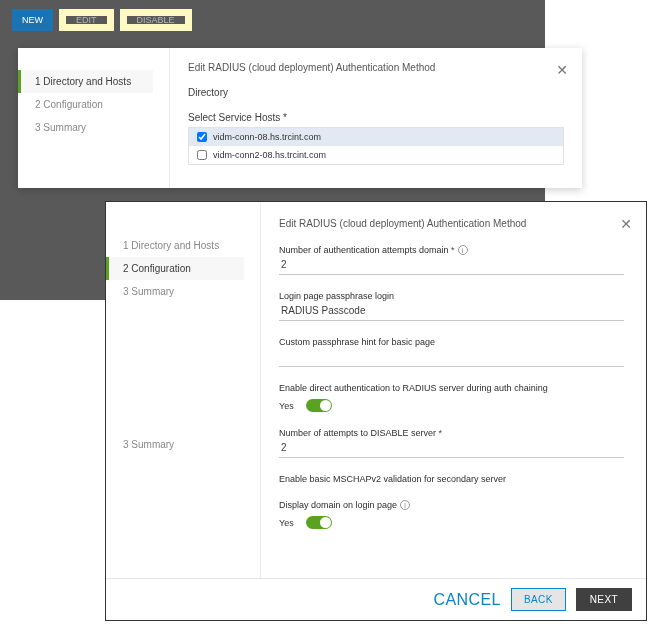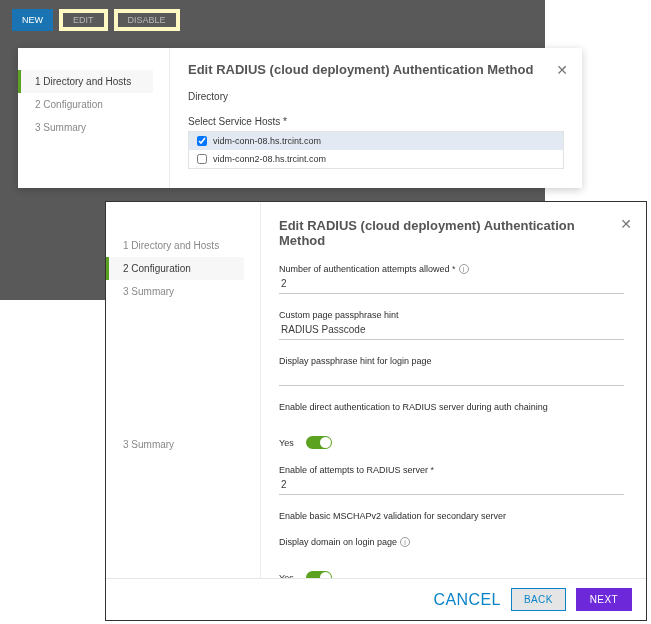--- a/index.html
+++ b/index.html
@@ -25,21 +25,21 @@
   .tb-btn {
     height: 22px;
     padding: 0 10px;
     font-size: 9px;
     border-radius: 0;
     display: inline-flex;
     align-items: center;
     cursor: pointer;
   }
   .tb-primary { background: #1a74b3; color: #fff; border: none; }
-  .tb-secondary { background: transparent; color: #b7b7b7; border: 4px solid #fef9c3; text-align: right; }
+  .tb-secondary { background: transparent; color: #b7b7b7; border: 7px solid #fef9c3; text-align: right; }
 
   
   .modal-1 {
     position: absolute;
     top: 48px;
     left: 18px;
     width: 564px;
     height: 140px;
     background: #fff;
     box-shadow: 0 2px 8px rgba(0,0,0,.2);
@@ -56,21 +56,21 @@
     color: #888;
     border-left: 3px solid transparent;
     cursor: pointer;
   }
   .side-item.active {
     border-left-color: #5aa220;
     color: #3b3b3b;
     background: #f7f7f7;
   }
   .modal-1 .content { flex: 1; padding: 14px 18px; position: relative; }
-  .title { font-size: 13px; color: #555; font-weight: 700; }
+  .title { font-size: 10px; color: #555; font-weight: 400; }
   .close {
     position: absolute;
     right: 14px; top: 14px;
     font-size: 14px;
     color: #777;
     cursor: pointer;
   }
   .field-label { font-size: 10px; color: #3b3b3b; margin-top: 14px; }
   .field-value { font-size: 9px; color: #9d9d9d; margin-top: 2px; }
   .host-list { margin-top: 4px; border: 1px solid #e2e2e2; }
@@ -124,21 +124,21 @@
   .f-input {
     width: 100%;
     border: none;
     border-bottom: 1px solid #c8c8c8;
     padding: 4px 2px;
     font-size: 10px;
     color: #3b3b3b;
     background: transparent;
     outline: none;
   }
-  .toggle-line { display: flex; align-items: center; gap: 12px; margin-top: 24px; font-size: 9px; }
+  .toggle-line { display: flex; align-items: center; gap: 12px; margin-top: 6px; font-size: 9px; }
   .toggle {
     position: relative;
     width: 26px; height: 13px;
     border-radius: 7px;
     cursor: pointer;
   }
   .toggle.on { background: #5aa220; }
   .toggle.off { background: #bfbfbf; }
   .toggle .knob {
     position: absolute;
@@ -158,21 +158,21 @@
     align-items: center;
     gap: 10px;
   }
   .btn-link { color: #0a84c9; font-size: 16px; letter-spacing: .4px; cursor: pointer; }
   .btn-outline {
     border: 1px solid #0a84c9; color: #0a84c9;
     background: #e5e5e5; padding: 5px 12px; font-size: 10px;
     letter-spacing: .4px; cursor: pointer;
   }
   .btn-solid {
-    border: none; background: #6d28d9; color: #fff;
+    border: none; background: #404040; color: #fff;
     padding: 6px 14px; font-size: 10px;
     letter-spacing: .4px; cursor: pointer;
   }
 </style>
 </head>
 <body>
 
 <div class="dark-bg">
   <div class="toolbar">
     <span class="tb-btn tb-primary">NEW</span>
@@ -212,49 +212,49 @@
       <div class="side-item active">2 Configuration</div>
       <div class="side-item">3 Summary</div>
       <div class="side-item side-summary">3 Summary</div>
     </div>
     <div class="content">
       <div class="title">Edit RADIUS (cloud deployment) Authentication Method</div>
       <div class="close">✕</div>
 
       <div class="f-group">
         <div class="f-label">
-          <span class="req">Number of authentication attempts allowed</span>
+          <span class="req">Number of authentication attempts domain</span>
           <span class="info">i</span>
         </div>
         <input class="f-input" value="2" style="">
       </div>
 
       <div class="f-group">
-        <div class="f-label">Custom page passphrase hint</div>
+        <div class="f-label">Login page passphrase login</div>
         <input class="f-input" value="RADIUS Passcode" style="">
       </div>
 
       <div class="f-group">
-        <div class="f-label">Display passphrase hint for login page</div>
+        <div class="f-label">Custom passphrase hint for basic page</div>
         <input class="f-input" value="" style="">
       </div>
 
       <div class="f-group">
         <div class="f-label">Enable direct authentication to RADIUS server during auth chaining</div>
         <div class="toggle-line">
           <span>Yes</span>
           <div class="toggle on">
               <div class="knob"></div>
             </div>
         </div>
       </div>
 
       <div class="f-group">
         <div class="f-label">
-          <span class="req">Enable of attempts to RADIUS server</span>
+          <span class="req">Number of attempts to DISABLE server</span>
         </div>
         <input class="f-input" value="2" style="">
       </div>
 
       <div class="f-group">
         <div class="f-label">Enable basic MSCHAPv2 validation for secondary server</div>
       </div>
 
       <div class="f-group" style="margin-bottom:10px;">
         <div class="f-label">

